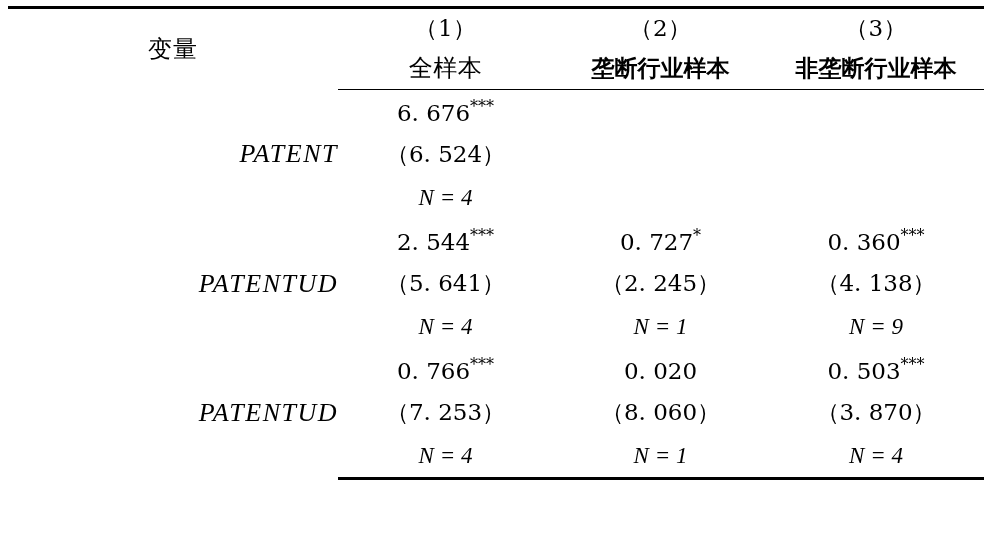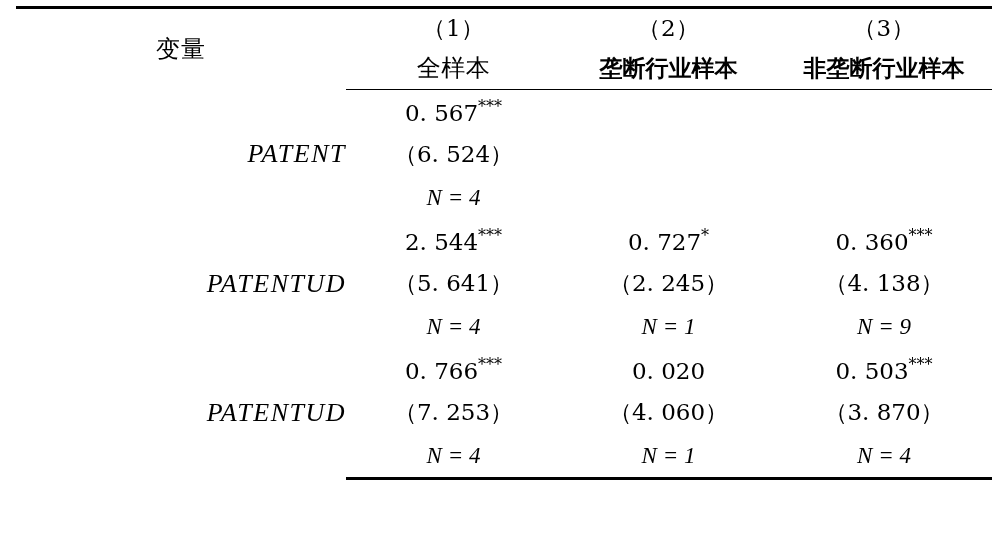--- a/index.html
+++ b/index.html
@@ -11,21 +11,21 @@
     width: 992px;
     height: 536px;
     font-family: "Liberation Serif", "DejaVu Serif", serif;
     color: #000000;
     overflow: hidden;
   }
   .table-wrap {
     width: 992px;
     height: 536px;
     box-sizing: border-box;
-    padding: 6px 8px 0 16px;
+    padding: 6px 8px 0 8px;
   }
   table.stat {
     width: 976px;
     border-collapse: collapse;
     table-layout: fixed;
   }
   table.stat col.c0 { width: 330px; }
   table.stat col.c1 { width: 215px; }
   table.stat col.c2 { width: 215px; }
   table.stat col.c3 { width: 216px; }
@@ -122,21 +122,21 @@
       </tr>
       <tr class="rule-mid">
         <td class="hdr-sub">全样本</td>
         <td class="hdr-sub tight">垄断行业样本</td>
         <td class="hdr-sub tight">非垄断行业样本</td>
       </tr>
 
       <tr>
         <td rowspan="3" class="varname">PATENT</td>
         <td class="cell">
-          <span class="coef">0. 567</span><span class="stars">***</span>
+          <span class="coef">6. 676</span><span class="stars">***</span>
         </td>
         <td class="cell">
           <span class="coef"></span><span class="stars"></span>
         </td>
         <td class="cell">
           <span class="coef"></span><span class="stars"></span>
         </td>
       </tr>
       <tr>
         <td class="cell">（6. 524）</td>
@@ -179,21 +179,21 @@
         </td>
         <td class="cell">
           <span class="coef">0. 020</span><span class="stars"></span>
         </td>
         <td class="cell">
           <span class="coef">0. 503</span><span class="stars">***</span>
         </td>
       </tr>
       <tr>
         <td class="cell">（7. 253）</td>
-        <td class="cell">（4. 060）</td>
+        <td class="cell">（8. 060）</td>
         <td class="cell">（3. 870）</td>
       </tr>
       <tr class="rule-bottom">
         <td class="cell nobs">N = 4</td>
         <td class="cell nobs">N = 1</td>
         <td class="cell nobs">N = 4</td>
       </tr>
     </tbody>
   </table>
 </div>

